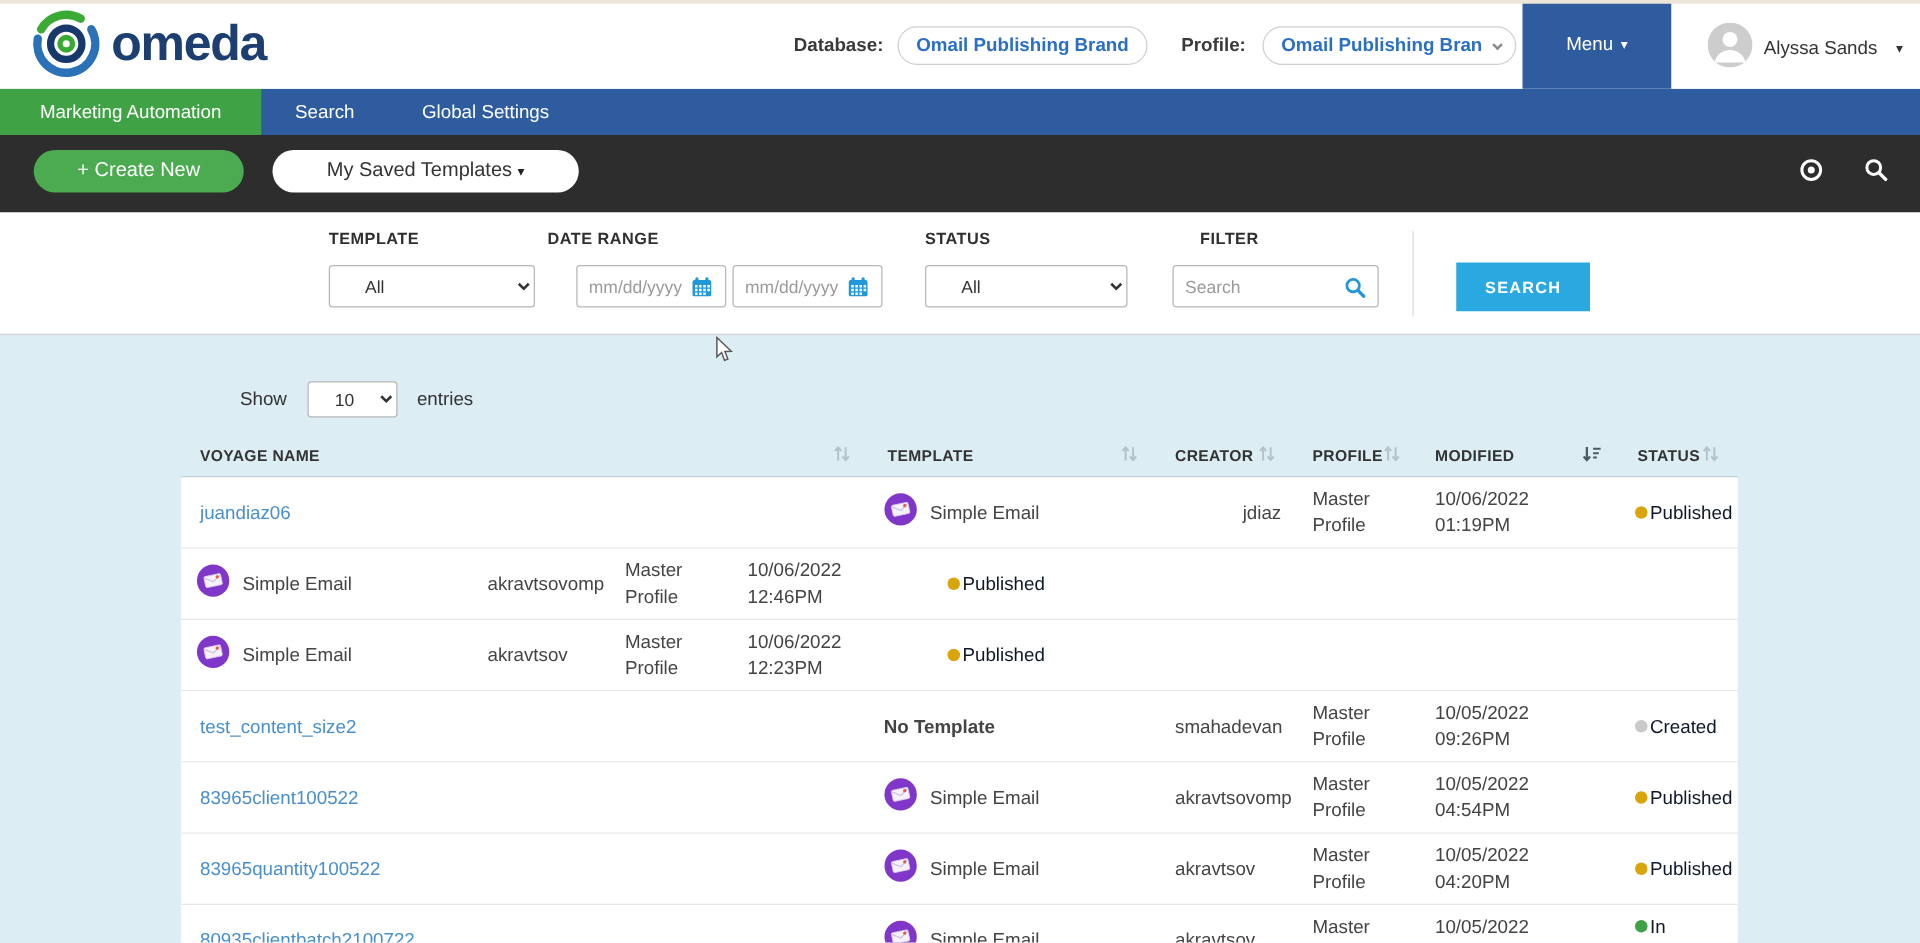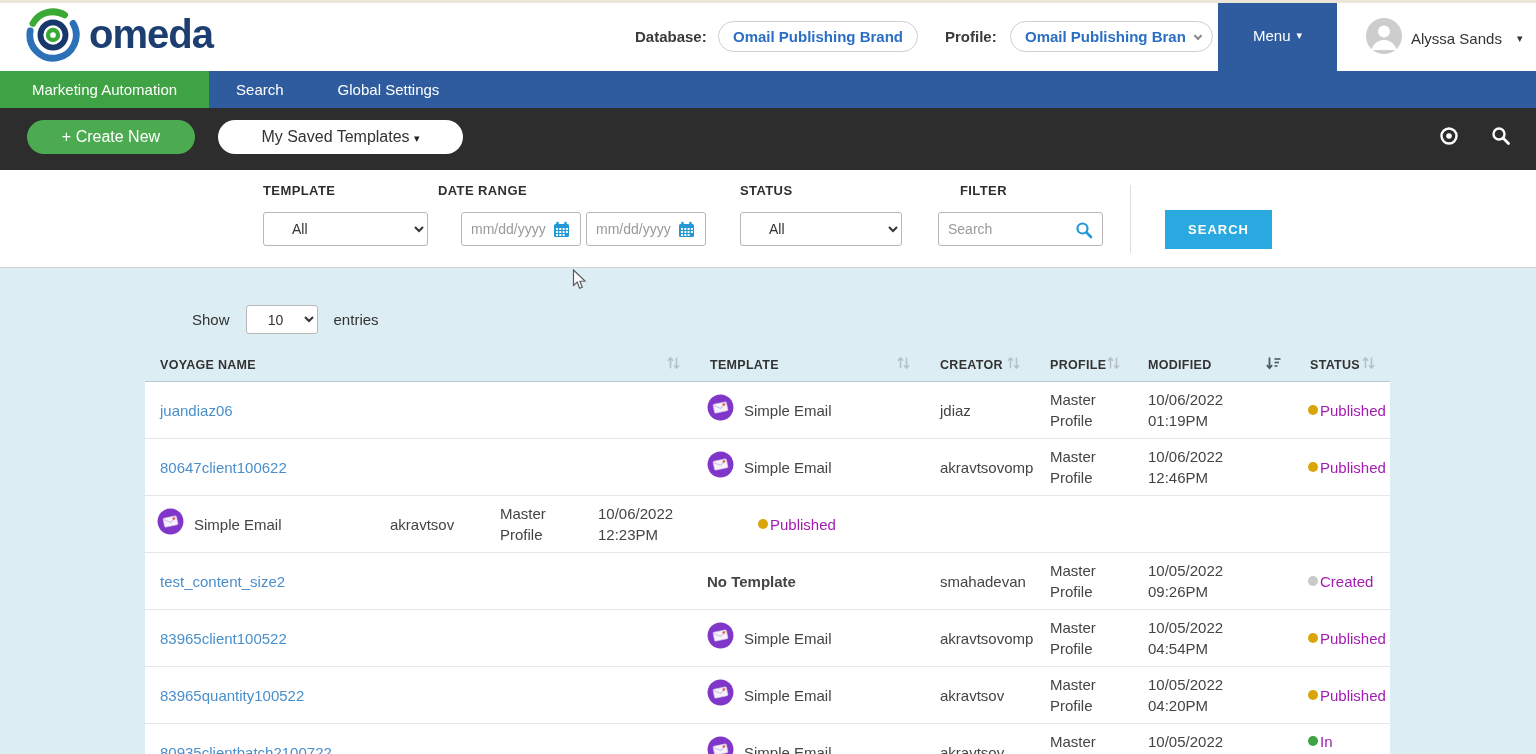--- a/index.html
+++ b/index.html
@@ -73,21 +73,21 @@
   .thead { display:flex; height:34px; align-items:center; border-bottom:1px solid #b6c7ce; }
   .th { display:flex; align-items:center; justify-content:space-between; padding:0 14px 0 15px; height:100%;
         font-size:12.5px; font-weight:bold; color:#333; letter-spacing:.3px; cursor:pointer; }
   .tbody { background:#fff; }
   .tr { display:flex; height:57px; align-items:center; border-bottom:1px solid #e6e6e6; background:#fff; }
   .td { padding:0 10px 0 15px; font-size:15px; color:#444; line-height:1.4; }
   .voyage-link { color:#4a8fca; text-decoration:none; cursor:pointer; }
   .tpl-cell { display:flex; align-items:center; gap:10px; padding-left:12px; }
   .status-cell { display:flex; align-items:flex-start; padding-left:13px; }
   .status-dot { width:10px; height:10px; border-radius:50%; flex:none; margin-top:5px; margin-right:2px; }
-  .status-text { font-size:15px; color:#a21caf; }
+  .status-text { font-size:15px; color:#0f172a; }
 
   .cursor { position:absolute; left:572px; top:1px; z-index:20; pointer-events:none; }
 </style>
 </head>
 <body>
 
 <div class="screen">
   <div class="top-strip"></div>
 
   <div class="header">
@@ -322,30 +322,29 @@
               <span><svg width="27" height="27" viewBox="0 0 24 24">
                   <circle cx="12" cy="12" r="11.5" fill="#8036c8"></circle>
                   <g transform="rotate(-12 12 12)">
                     <rect x="6" y="8" width="12" height="8" rx="1" fill="#f6f1fb" stroke="#d8cbe8" stroke-width="0.6"></rect>
                     <path d="M6.3 9l5.7 3.8L17.7 9" stroke="#cfc0e0" stroke-width="0.9" fill="none"></path>
                     <circle cx="15.4" cy="10" r="1.2" fill="#e05c4a"></circle>
                   </g>
                 </svg></span>
               <span>Simple Email</span>
             </div>
-            <div class="td" style="width: 110px;">jdiaz</div>
+            <div class="td" style="width: 110px; text-align: right;">jdiaz</div>
             <div class="td" style="width: 98px;">Master Profile</div>
             <div class="td" style="width: 162px;">10/06/2022 01:19PM</div>
             <div class="td status-cell" style="width: 95px;">
               <span class="status-dot" style="background: rgb(217, 165, 10);"></span>
               <span class="status-text">Published</span>
             </div>
           </div>
           <div class="tr">
-            <div class="td" style="width: 550px;"><a class="voyage-link">80647client100622</a></div>
             <div class="td tpl-cell" style="width: 230px;">
               <span><svg width="27" height="27" viewBox="0 0 24 24">
                   <circle cx="12" cy="12" r="11.5" fill="#8036c8"></circle>
                   <g transform="rotate(-12 12 12)">
                     <rect x="6" y="8" width="12" height="8" rx="1" fill="#f6f1fb" stroke="#d8cbe8" stroke-width="0.6"></rect>
                     <path d="M6.3 9l5.7 3.8L17.7 9" stroke="#cfc0e0" stroke-width="0.9" fill="none"></path>
                     <circle cx="15.4" cy="10" r="1.2" fill="#e05c4a"></circle>
                   </g>
                 </svg></span>
               <span>Simple Email</span>

